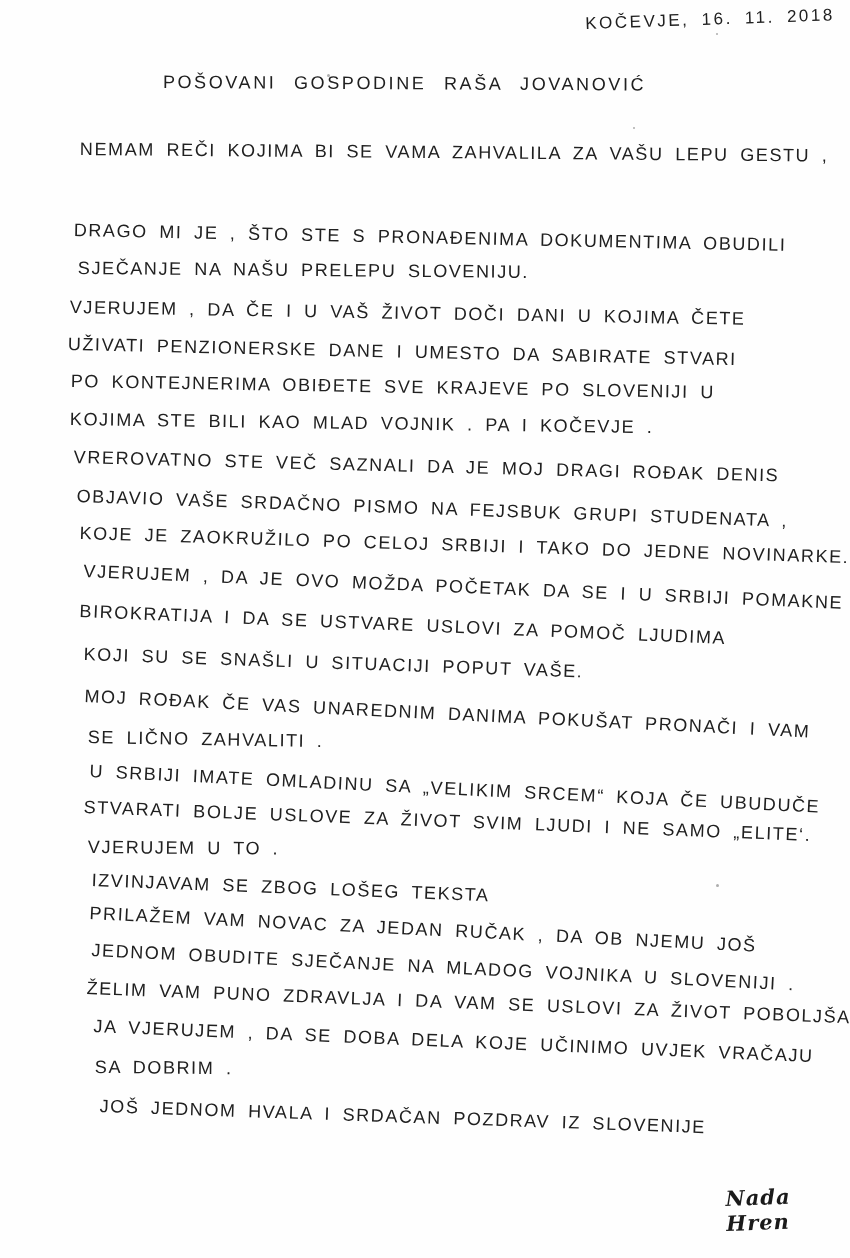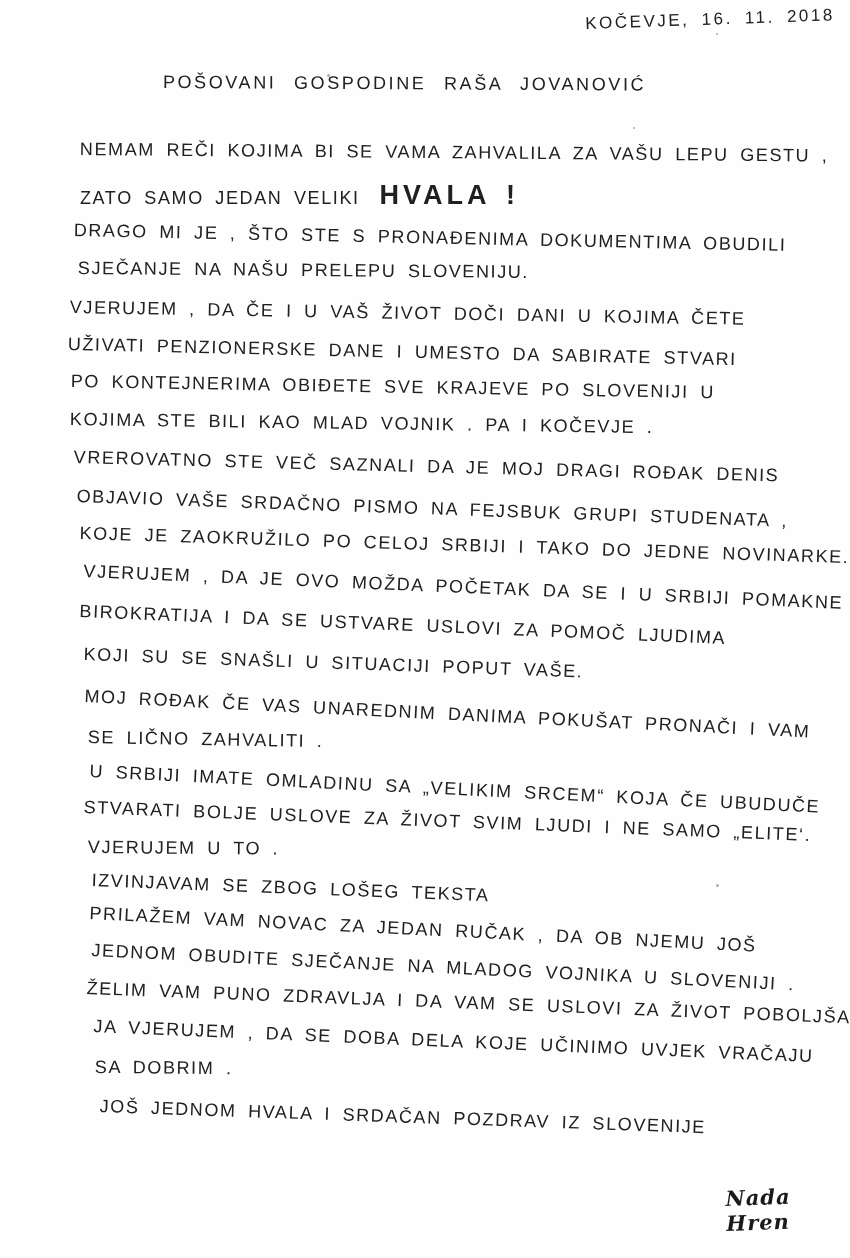--- a/index.html
+++ b/index.html
@@ -60,23 +60,20 @@
 <body>
 
 <div id="paper">
 
   <div class="line date-line" style="left:585px;top:14px;transform:rotate(-2deg);">KOČEVJE, 16. 11. 2018</div>
 
   <div class="line salutation" style="left:163px;top:72px;transform:rotate(0.3deg);">POŠOVANI GOSPODINE RAŠA JOVANOVIĆ</div>
 
   <div class="line" style="left:80px;top:139px;transform:rotate(0.5deg);">NEMAM REČI KOJIMA BI SE VAMA ZAHVALILA ZA VAŠU LEPU GESTU ,</div>
 
-  <div class="line" style="left:80px;top:180px;transform:rotate(0deg);">
-    <span>ZATO SAMO JEDAN VELIKI</span><span class="hvala">HVALA !</span>
-  </div>
 
   <div class="line" style="left:74px;top:220px;transform:rotate(1.2deg);">DRAGO MI JE , ŠTO STE S PRONAĐENIMA DOKUMENTIMA OBUDILI</div>
 
   <div class="line" style="left:78px;top:258px;transform:rotate(0.5deg);">SJEČANJE NA NAŠU PRELEPU SLOVENIJU.</div>
 
   <div class="line" style="left:70px;top:297px;transform:rotate(1deg);">VJERUJEM , DA ČE I U VAŠ ŽIVOT DOČI DANI U KOJIMA ČETE</div>
 
   <div class="line" style="left:68px;top:334px;transform:rotate(1.3deg);">UŽIVATI PENZIONERSKE DANE I UMESTO DA SABIRATE STVARI</div>
 
   <div class="line" style="left:71px;top:371px;transform:rotate(1deg);">PO KONTEJNERIMA OBIĐETE SVE KRAJEVE PO SLOVENIJI U</div>

